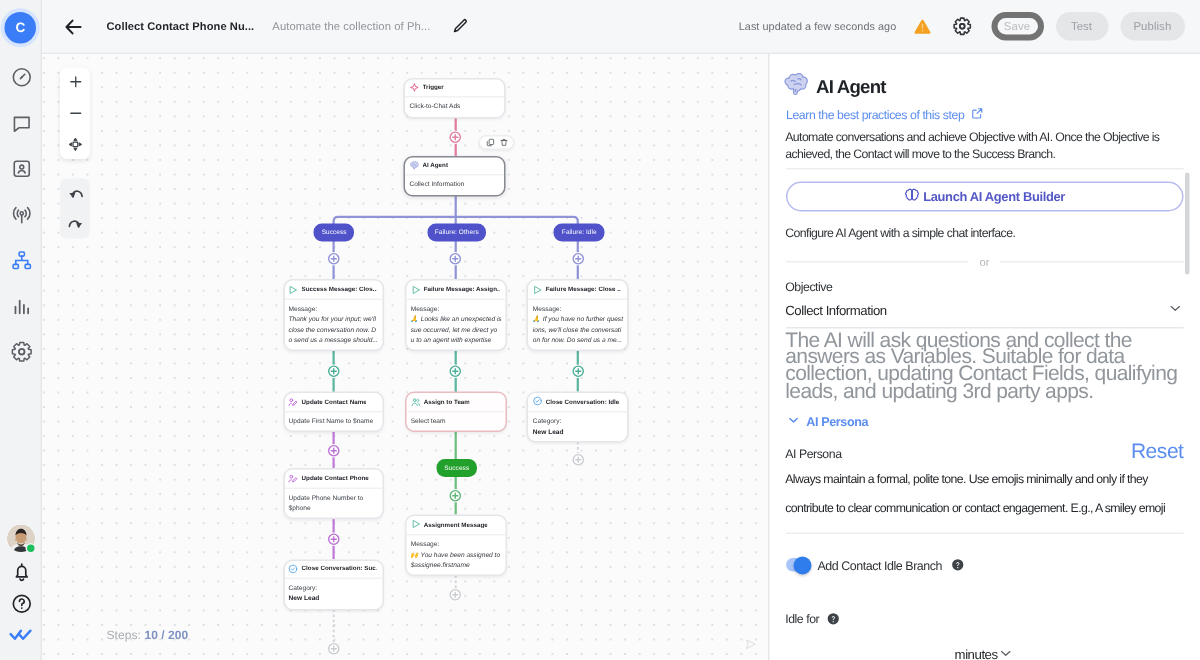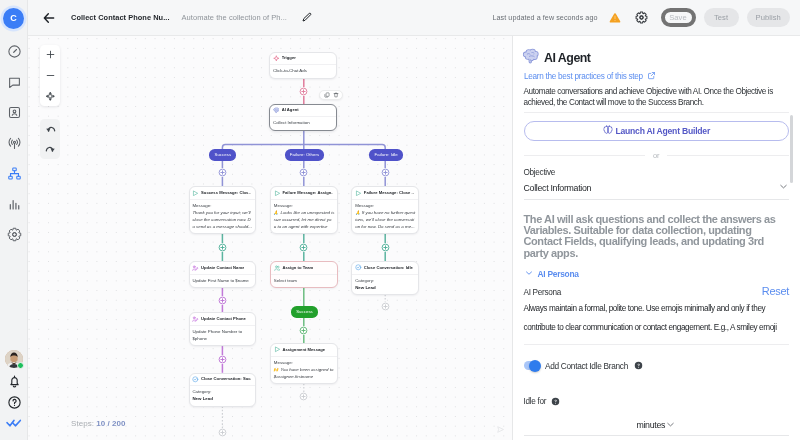--- a/index.html
+++ b/index.html
@@ -112,26 +112,26 @@
            font-size:8.6px; font-weight:700; display:flex; align-items:center; justify-content:center;
            gap:1px; cursor:pointer; letter-spacing:-0.22px; }
   .p-sub { margin-top:10px; font-size:8.2px; color:#2f3337; letter-spacing:-0.38px; }
   .or-row { display:flex; align-items:center; gap:8px; margin-top:10px; }
   .or-row .ln { flex:1; height:1px; background:#ededef; }
   .or-row .or { font-size:7.5px; color:#b4b8bd; }
   .f-lbl { margin-top:8px; font-size:8.2px; color:#2f3337; letter-spacing:-0.3px; }
   .f-sel { margin-top:3.5px; display:flex; align-items:center; justify-content:space-between;
            border-bottom:1px solid #e6e7e9; padding-bottom:4px; cursor:pointer; }
   .f-sel .v { font-size:8.8px; color:#24272b; letter-spacing:-0.3px; }
-  .f-help { margin-top:14px; font-size:11px; color:#90969c; line-height:11.2px; letter-spacing:-0.4px;font-weight:bold; }
+  .f-help { margin-top:2px; font-size:14px; color:#90969c; line-height:11.2px; letter-spacing:-0.4px; }
   .acc { margin-top:9px; display:flex; align-items:center; gap:4px; color:#5b8def; font-size:8.4px;
          font-weight:700; cursor:pointer; letter-spacing:-0.25px; }
   .row-sb { margin-top:5.5px; display:flex; align-items:baseline; justify-content:space-between; }
   .row-sb .l { font-size:8.2px; color:#2f3337; letter-spacing:-0.3px; }
-  .row-sb .r { font-size:11px; color:#5b8def; cursor:pointer; letter-spacing:-0.3px; }
+  .row-sb .r { font-size:14px; color:#5b8def; cursor:pointer; letter-spacing:-0.3px; }
   .p-para { margin-top:1.5px; font-size:8.2px; color:#24272b; line-height:19px; letter-spacing:-0.4px; }
   .h-adv { margin-top:11px; font-size:8.6px; font-weight:700; color:#1f2328; letter-spacing:-0.35px; }
   .tg-row { margin-top:16px; display:flex; align-items:center; gap:6px; }
   .tgl { width:15.5px; height:9px; border-radius:4.5px; background:#a9c6f8; position:relative; cursor:pointer; }
   .tgl:after { content:""; position:absolute; right:-2.4px; top:-1.7px; width:12.4px; height:12.4px;
                border-radius:50%; background:#2f7ced; box-shadow:0 1px 2px rgba(0,0,0,.20); }
   .tg-row .tl { font-size:8.3px; color:#2f3337; letter-spacing:-0.3px; }
   .qm { width:9px; height:9px; display:inline-flex; }
   .idle-row { margin-top:26px; display:flex; align-items:flex-start; gap:5px; }
   .idle-row .l { font-size:8.2px; color:#2f3337; letter-spacing:-0.3px; }
@@ -669,20 +669,21 @@
       <div class="p-btn">
         <span>
           <svg viewBox="0 0 24 24" width="12" height="12" fill="none" stroke="#5458c6" stroke-width="1.6" stroke-linecap="round" stroke-linejoin="round">
             <path d="M9.4 4.2a2.3 2.3 0 0 0-2.2 1.5 2.2 2.2 0 0 0-2.6 2.6A2.3 2.3 0 0 0 3.4 10a2.3 2.3 0 0 0 1.2 2 2.2 2.2 0 0 0 .7 2.9 2.3 2.3 0 0 0 1.9 2.6 2.3 2.3 0 0 0 4.3-1.1V6.5a2.3 2.3 0 0 0-2.1-2.3Z"></path>
             <path d="M14.6 4.2a2.3 2.3 0 0 1 2.2 1.5 2.2 2.2 0 0 1 2.6 2.6 2.3 2.3 0 0 1 1.2 1.7 2.3 2.3 0 0 1-1.2 2 2.2 2.2 0 0 1-.7 2.9 2.3 2.3 0 0 1-1.9 2.6 2.3 2.3 0 0 1-4.3-1.1V6.5a2.3 2.3 0 0 1 2.1-2.3Z"></path>
           </svg>
         </span>
         <span>Launch AI Agent Builder</span>
       </div>
 
+      <div class="p-sub">Configure AI Agent with a simple chat interface.</div>
 
       <div class="or-row">
         <div class="ln"></div>
         <div class="or">or</div>
         <div class="ln"></div>
       </div>
 
       <div class="f-lbl">Objective</div>
       <div class="f-sel">
         <span class="v">Collect Information</span>

